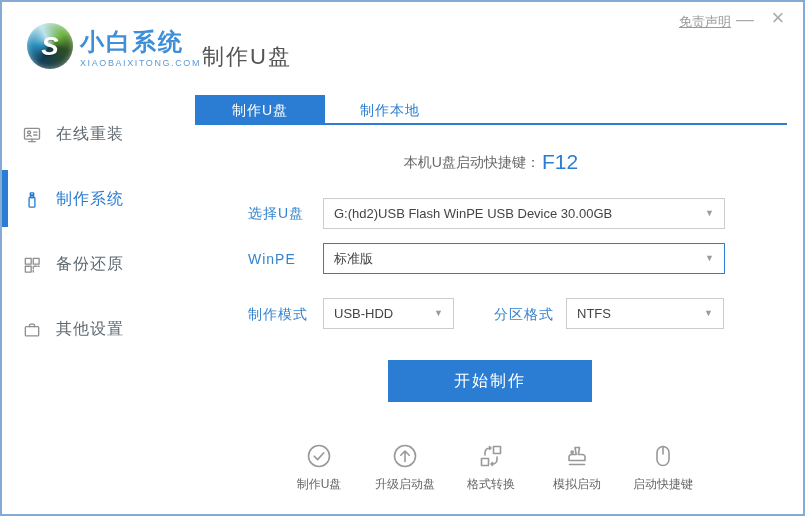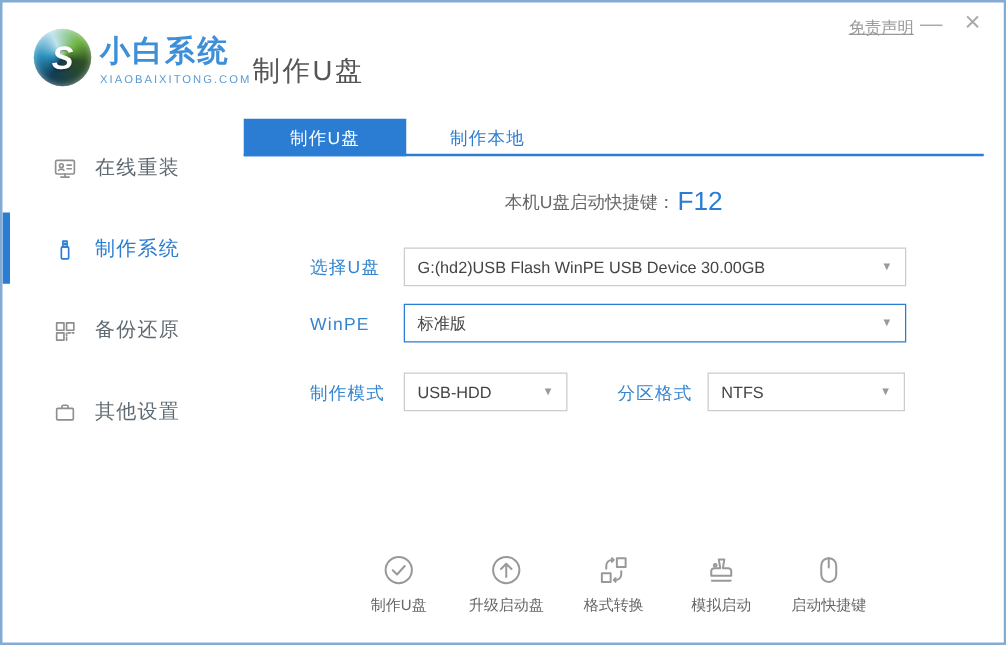--- a/index.html
+++ b/index.html
@@ -45,21 +45,21 @@
     position:absolute;right:48px;top:6px;width:20px;height:22px;
     color:#aaaaaa;font-size:18px;text-align:center;line-height:22px;cursor:pointer;
   }
   .close-btn{
     position:absolute;right:14px;top:3px;width:22px;height:26px;
     color:#aaaaaa;font-size:22px;text-align:center;line-height:26px;cursor:pointer;font-weight:300;
   }
   
   .side-item{
     position:absolute;left:0;width:193px;height:65px;
-    display:flex;align-items:center;padding-left:40px;gap:14px;
+    display:flex;align-items:center;padding-left:20px;gap:14px;
     color:#606a72;font-size:16px;cursor:pointer;letter-spacing:1px;
   }
   .side-item svg{stroke:#8f8f8f;}
   .side-item.active{color:var(--accent);}
   .side-item.active svg{stroke:var(--accent);}
   .side-item.active::before{
     content:"";position:absolute;left:0;top:3px;bottom:5px;width:6px;background:var(--accent);
   }
   
   .tabbar{
@@ -183,20 +183,21 @@
   <div class="select" style="left:321px;top:296px;width:131px;">
     <span>USB-HDD</span>
     <span class="caret">▼</span>
   </div>
   <div class="field-label" style="left:492px;top:304px;">分区格式</div>
   <div class="select" style="left:564px;top:296px;width:158px;">
     <span>NTFS</span>
     <span class="caret">▼</span>
   </div>
 
+  <button class="start-btn">开始制作</button>
 
   <div class="bottom-toolbar">
     <div class="tool-item">
       <svg class="icon" width="26" height="26" viewBox="0 0 26 26">
         <circle cx="13" cy="13" r="10.5"></circle>
         <path d="M8.2 13.2l3.4 3.4 6.2-6.8"></path>
       </svg>
       <span>制作U盘</span>
     </div>
     <div class="tool-item">

